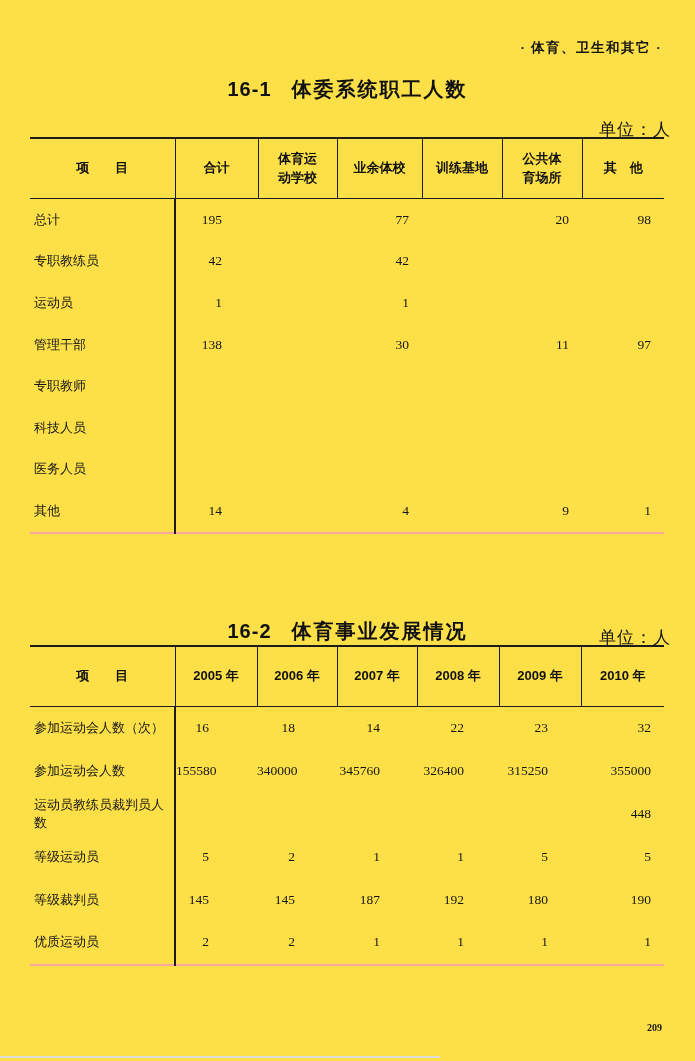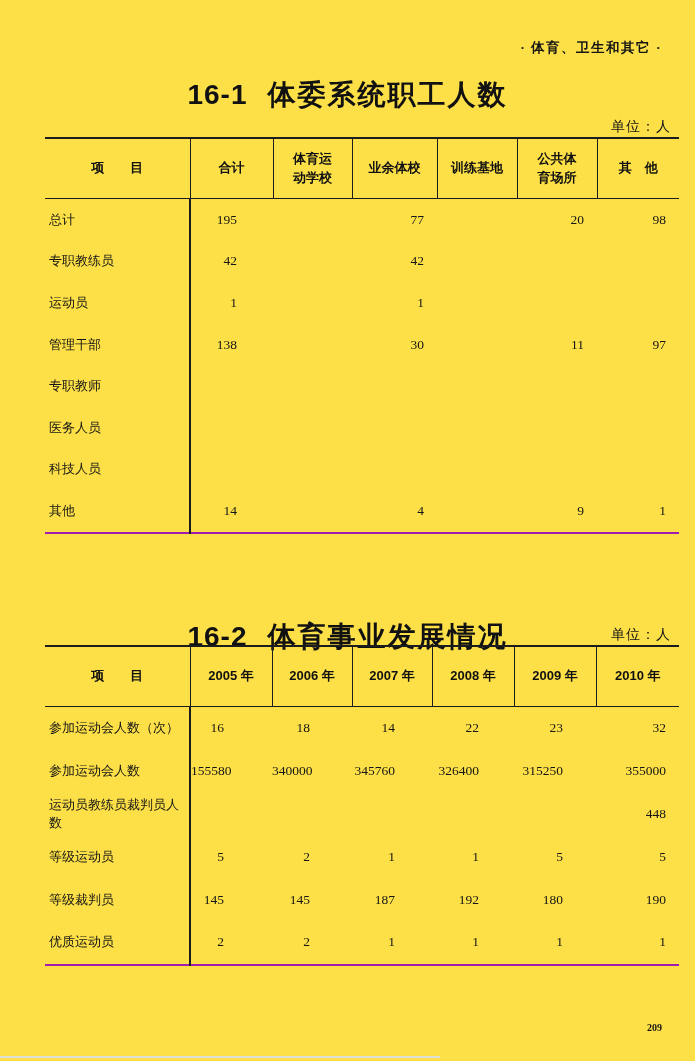--- a/index.html
+++ b/index.html
@@ -9,35 +9,35 @@
     font-family:"Liberation Serif","DejaVu Serif",serif;
   }
   .running-head {
     position:absolute; top:39px; right:33px;
     font-size:13.5px; font-weight:700; letter-spacing:1.5px;
     font-family:"Liberation Serif","DejaVu Serif",serif;
   }
   .table-title {
     position:absolute; left:0; width:100%; text-align:center;
     font-family:"Liberation Sans","DejaVu Sans",sans-serif;
-    font-weight:700; font-size:28px; letter-spacing:2px; color:#111;
+    font-weight:700; font-size:20px; letter-spacing:2px; color:#111;
   }
   .table-title .no { letter-spacing:1px; margin-right:20px; }
   #title1 { top:76px; }
   #title2 { top:576px;margin-top:42px; }
   .unit-label {
-    position:absolute; right:24px; font-size:14px; letter-spacing:1px;
+    position:absolute; right:24px; font-size:17px; letter-spacing:1px;
   }
   #unit1 { top:118px; }
   #unit2 { top:626px; }
 
   table.stat {
-    position:absolute; left:45px; width:634px;
+    position:absolute; left:30px; width:634px;
     border-collapse:collapse; table-layout:fixed;
-    border-top:2px solid #1c1c1c; border-bottom:2px solid #a21caf;
+    border-top:2px solid #1c1c1c; border-bottom:2px solid #fca5a5;
   }
   #t1 { top:137px; }
   #t2 { top:645px; }
   table.stat thead th {
     font-family:"Liberation Sans","DejaVu Sans",sans-serif;
     font-weight:700; font-size:13px; line-height:1.45;
     height:59px; text-align:center; vertical-align:middle;
     border-right:1px solid #1c1c1c; border-bottom:1.5px solid #1c1c1c;
     white-space:pre-line; padding:0 2px; color:#111;
   }
@@ -147,30 +147,30 @@
       <tr>
         <td class="lbl">专职教师</td>
         <td></td>
         <td></td>
         <td></td>
         <td></td>
         <td></td>
         <td></td>
       </tr>
       <tr>
+        <td class="lbl">科技人员</td>
+        <td></td>
+        <td></td>
+        <td></td>
+        <td></td>
+        <td></td>
+        <td></td>
+      </tr>
+      <tr>
         <td class="lbl">医务人员</td>
-        <td></td>
-        <td></td>
-        <td></td>
-        <td></td>
-        <td></td>
-        <td></td>
-      </tr>
-      <tr>
-        <td class="lbl">科技人员</td>
         <td></td>
         <td></td>
         <td></td>
         <td></td>
         <td></td>
         <td></td>
       </tr>
       <tr>
         <td class="lbl">其他</td>
         <td>14</td>

